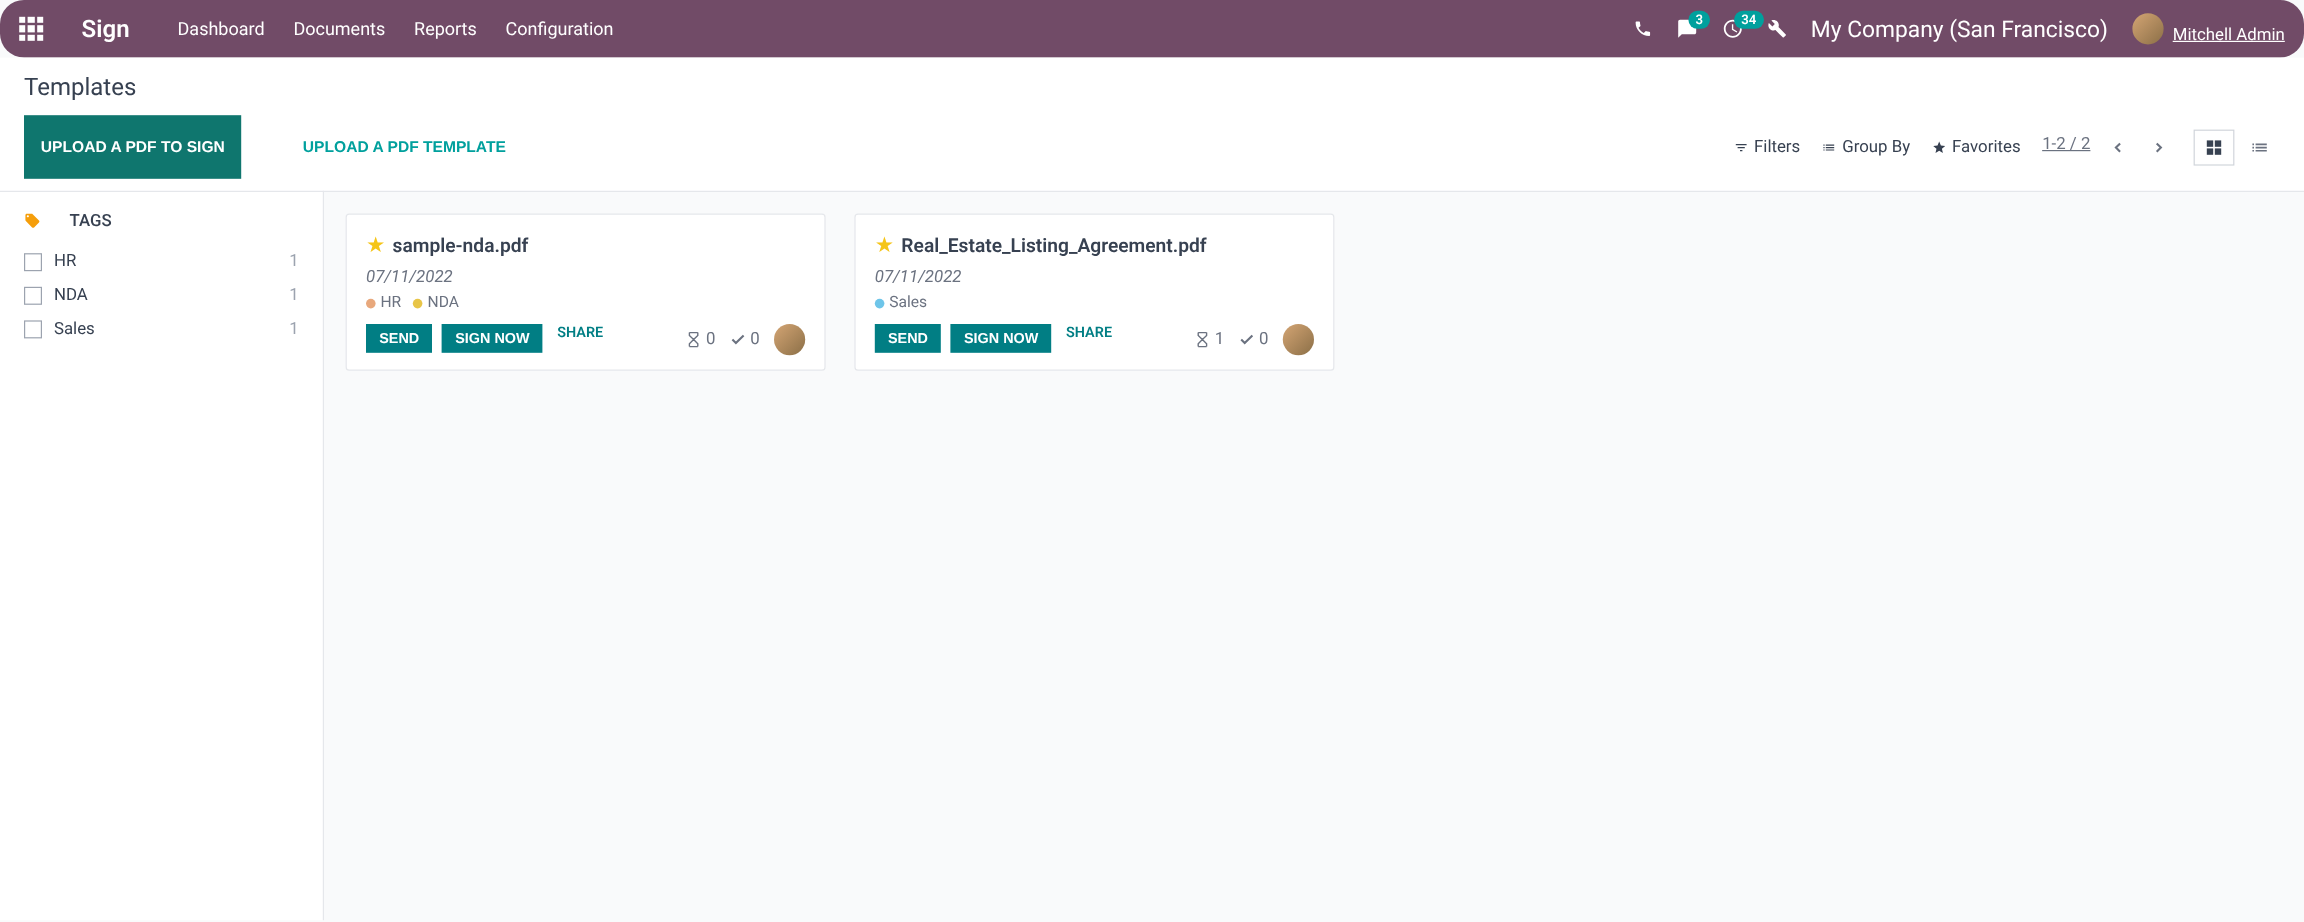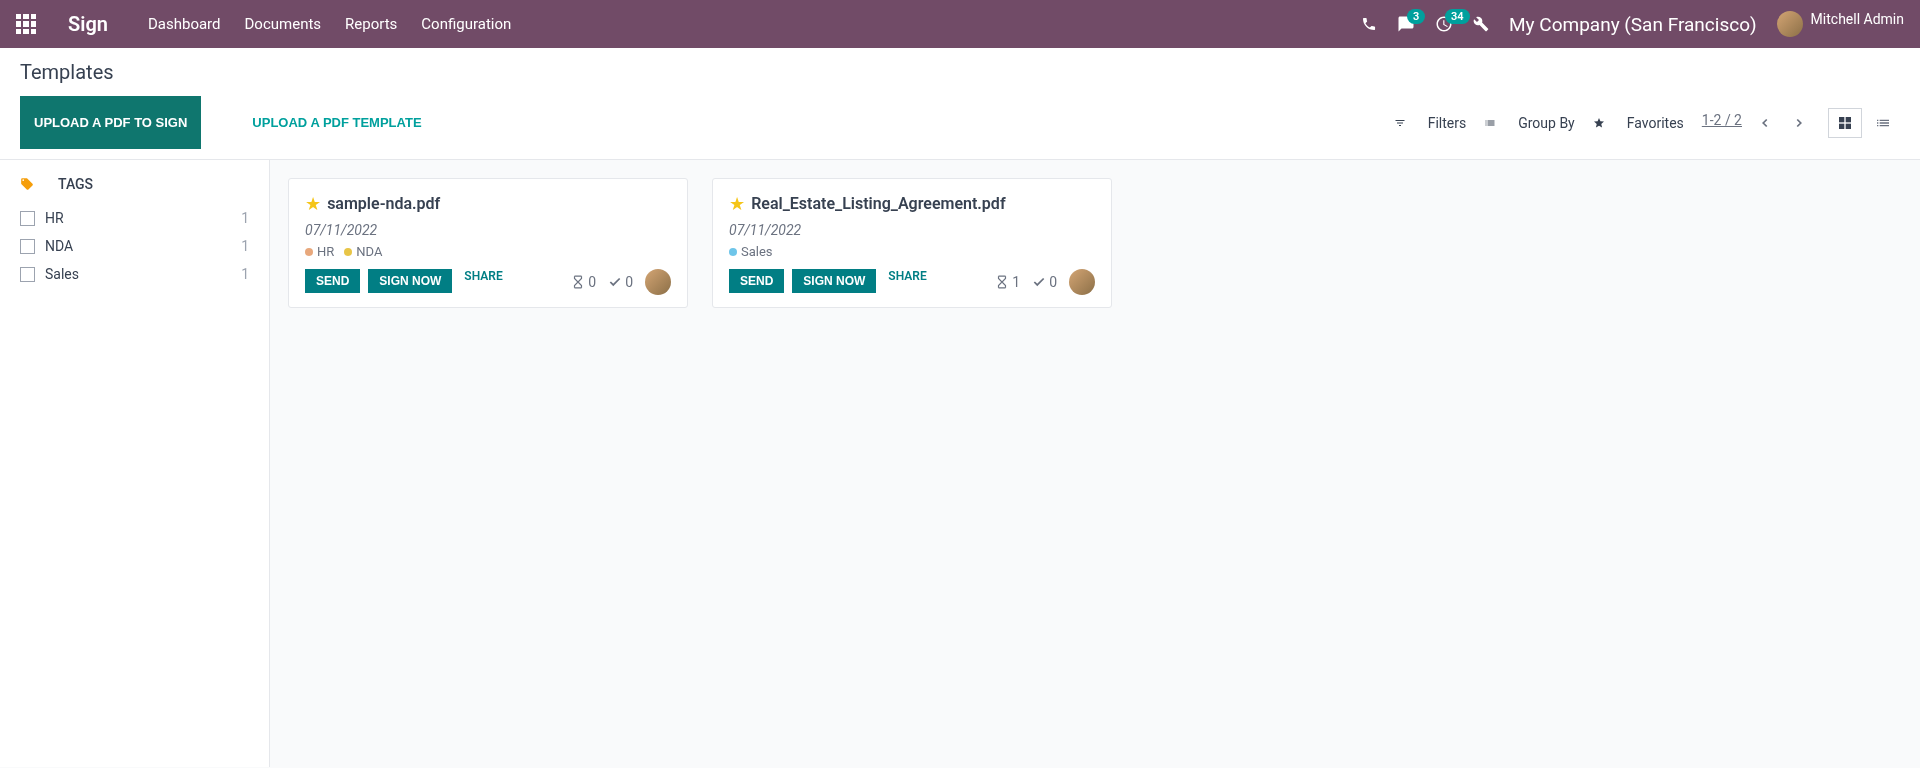--- a/index.html
+++ b/index.html
@@ -1,46 +1,46 @@
 <!DOCTYPE html>
 <html><head>
 <meta charset="utf-8">
 <style>
 * { box-sizing: border-box; margin: 0; padding: 0; }
 body { font-family: -apple-system, BlinkMacSystemFont, "Segoe UI", Roboto, sans-serif; font-size: 14px; color: #374151; background: #f9fafb; }
 
-.topbar { background: #714B67; color: #fff; height: 48px; display: flex; align-items: center; padding: 0 16px; }
+.topbar { background: #714B67; color: #fff; height: 48px; display: flex; align-items: center; padding: 0 16px; border-radius: 20px; }
 .topbar-left { display: flex; align-items: center; gap: 24px; }
 .apps-icon { width: 20px; height: 20px; display: grid; grid-template-columns: repeat(3,1fr); gap: 2px; cursor: pointer; }
 .apps-icon span { background: #fff; width: 100%; height: 100%; }
 .brand { font-size: 20px; font-weight: 600; margin-left: 8px; margin-right: 16px; }
 .nav-item { color: #fff; cursor: pointer; font-size: 15px; }
 .topbar-right { margin-left: auto; display: flex; align-items: center; gap: 20px; }
 .icon-btn { color: #fff; cursor: pointer; display: flex; align-items: center; position: relative; }
 .badge { background: #00A09D; color: #fff; font-size: 11px; border-radius: 10px; padding: 1px 6px; position: absolute; top: -6px; left: 10px; font-weight: 600; }
 .company { color: #fff; cursor: pointer; font-size: 19px; }
-.user { display: flex; align-items: flex-start; gap: 8px; cursor: pointer; }
+.user { display: flex; align-items: flex-end; gap: 8px; cursor: pointer; text-decoration: underline; }
 .avatar-sm { width: 26px; height: 26px; border-radius: 50%; background: linear-gradient(135deg,#d4a574,#8b6f47); }
 
 .controlbar { background: #fff; padding: 12px 20px 0 20px; }
 .controlbar-row1 { display: flex; align-items: center; margin-bottom: 12px; }
 .page-title { font-size: 20px; color: #374151; }
 .search-area { margin-left: auto; width: 50%; display: flex; align-items: center; border-bottom: 1px solid #00A09D; padding-bottom: 2px; }
 .filter-chip { border: 1px solid #714B67; background: #f3f0f2; display: inline-flex; align-items: center; font-size: 13px; margin-right: 6px; }
 .filter-chip-icon { background: #714B67; color: #fff; padding: 3px 6px; display: flex; align-items: center; }
 .filter-chip-label { padding: 3px 8px; color: #374151; }
 .filter-chip-close { padding: 3px 8px; cursor: pointer; color: #6b7280; }
 .search-input { border: none; outline: none; flex: 1; font-size: 14px; padding: 2px 4px; }
 .search-icon { cursor: pointer; color: #6b7280; padding: 0 6px; }
 
 .controlbar-row2 { display: flex; align-items: center; padding-bottom: 10px; }
 .btn-primary { background: #0f766e; color: #fff; border: none; padding: 19px 14px; font-weight: 700; font-size: 13px; cursor: pointer; margin-right: 16px; }
 .btn-link { background: none; border: none; color: #00A09D; font-weight: 600; font-size: 13px; cursor: pointer; padding: 8px 0; margin-left: 35px; }
 .toolbar-right { margin-left: auto; display: flex; align-items: center; gap: 18px; }
-.toolbar-btn { display: flex; align-items: center; gap: 22px; cursor: pointer; color: #374151; font-size: 14px; }
+.toolbar-btn { display: flex; align-items: center; gap: 5px; cursor: pointer; color: #374151; font-size: 14px; }
 .pager { display: flex; align-items: flex-start; gap: 12px; color: #6b7280; text-decoration: underline; }
 .pager-nav { cursor: pointer; color: #6b7280; padding: 4px; }
 .view-switch { display: flex; gap: 4px; }
 .view-btn { border: 1px solid transparent; padding: 6px 8px; cursor: pointer; color: #6b7280; }
 .view-btn.active { border-color: #d1d5db; background: #fff; color: #374151; }
 
 .main { display: flex; height: calc(100vh - 160px); }
 .sidebar { width: 270px; background: #fff; border-right: 1px solid #e5e7eb; border-top: 1px solid #e5e7eb; padding: 16px 20px; }
 .sidebar-header { display: flex; align-items: center; gap: 24px; color: #374151; font-size: 14px; margin-bottom: 12px; font-weight: 500; }
 .tag-icon { color: #f59e0b; }

